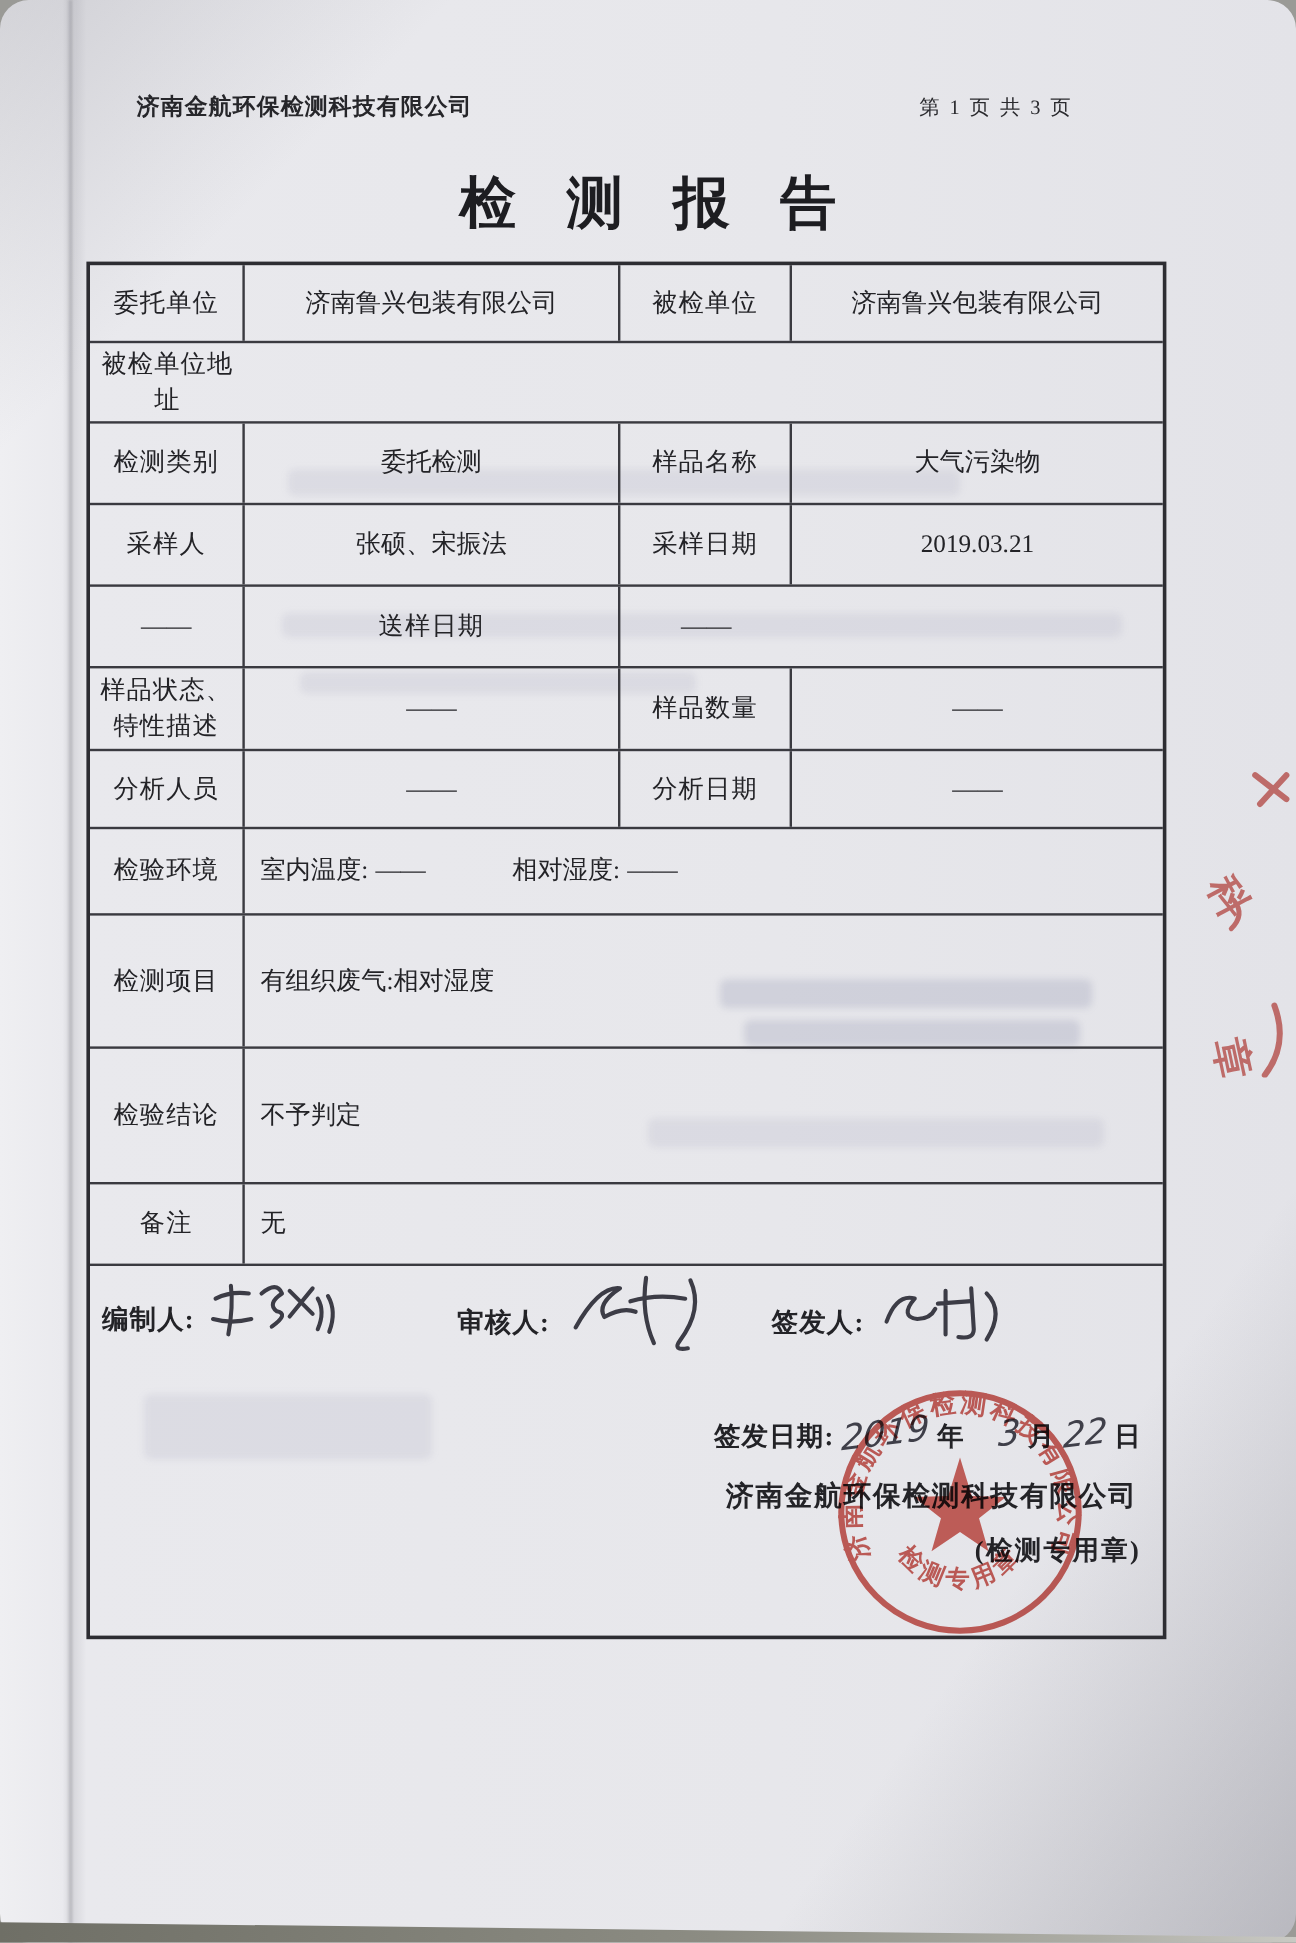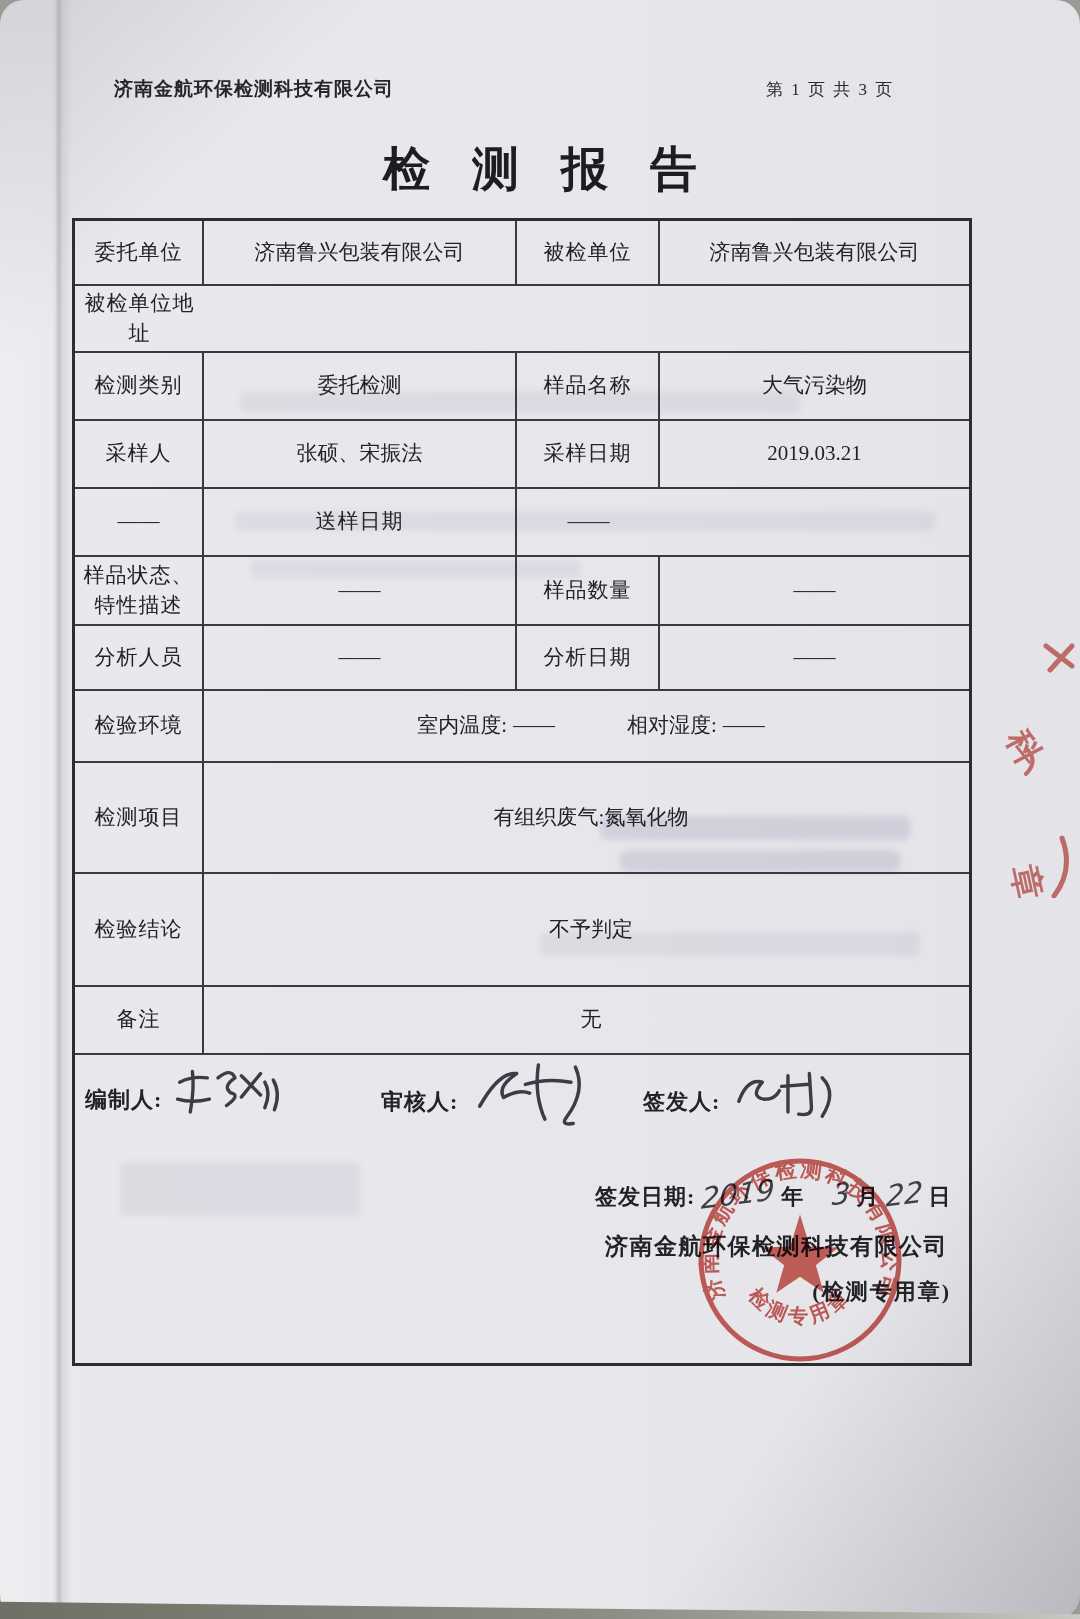--- a/index.html
+++ b/index.html
@@ -47,21 +47,21 @@
   }
   .tr{display:grid;grid-template-columns:129px 313px 143px 1fr;box-sizing:border-box;border-bottom:2px solid #3a3a40;}
   .tr.span2{grid-template-columns:129px 1fr;}
   .tr.span1{grid-template-columns:1fr;}
   .cell{
     display:flex;align-items:center;justify-content:center;text-align:center;
     font-size:21px;line-height:1.4;padding:2px 4px;box-sizing:border-box;
     border-right:2px solid #3a3a40;color:#232327;
   }
   .cell:last-child{border-right:none;}
-  .cell.left{justify-content:center;text-align:left;padding-left:13px;}
+  .cell.left{justify-content:flex-start;text-align:left;padding-left:13px;}
   .lab{letter-spacing:1px;}
   
   .tfoot{position:relative;border-bottom:none;height:293px;}
   .sig-label{position:absolute;font-size:22px;font-weight:600;letter-spacing:1px;color:#232327;}
   .sig{position:absolute;}
   .sig path{fill:none;stroke:#3c3c46;stroke-width:3.2;stroke-linecap:round;stroke-linejoin:round;}
   .date-line{position:absolute;left:520px;top:122px;display:flex;align-items:baseline;white-space:nowrap;}
   .date-line .pr{font-size:22px;font-weight:600;letter-spacing:1px;}
   .hw{
     font-family:"DejaVu Sans",sans-serif;font-style:italic;font-size:29px;color:#3f3f49;
@@ -150,21 +150,21 @@
       <div class="cell left">
         <span>室内温度:</span>
         <span style="margin-left:6px;">——</span>
         <span style="margin-left:72px;">相对湿度:</span>
         <span style="margin-left:6px;">——</span>
       </div>
     </div>
 
     <div class="tr span2" style="height:111px;">
       <div class="cell lab">检测项目</div>
-      <div class="cell left">有组织废气:氮氧化物</div>
+      <div class="cell left">有组织废气:相对湿度</div>
     </div>
 
     <div class="tr span2" style="height:113px;">
       <div class="cell lab">检验结论</div>
       <div class="cell left">不予判定</div>
     </div>
 
     <div class="tr span2" style="height:68px;">
       <div class="cell lab">备注</div>
       <div class="cell left">无</div>

